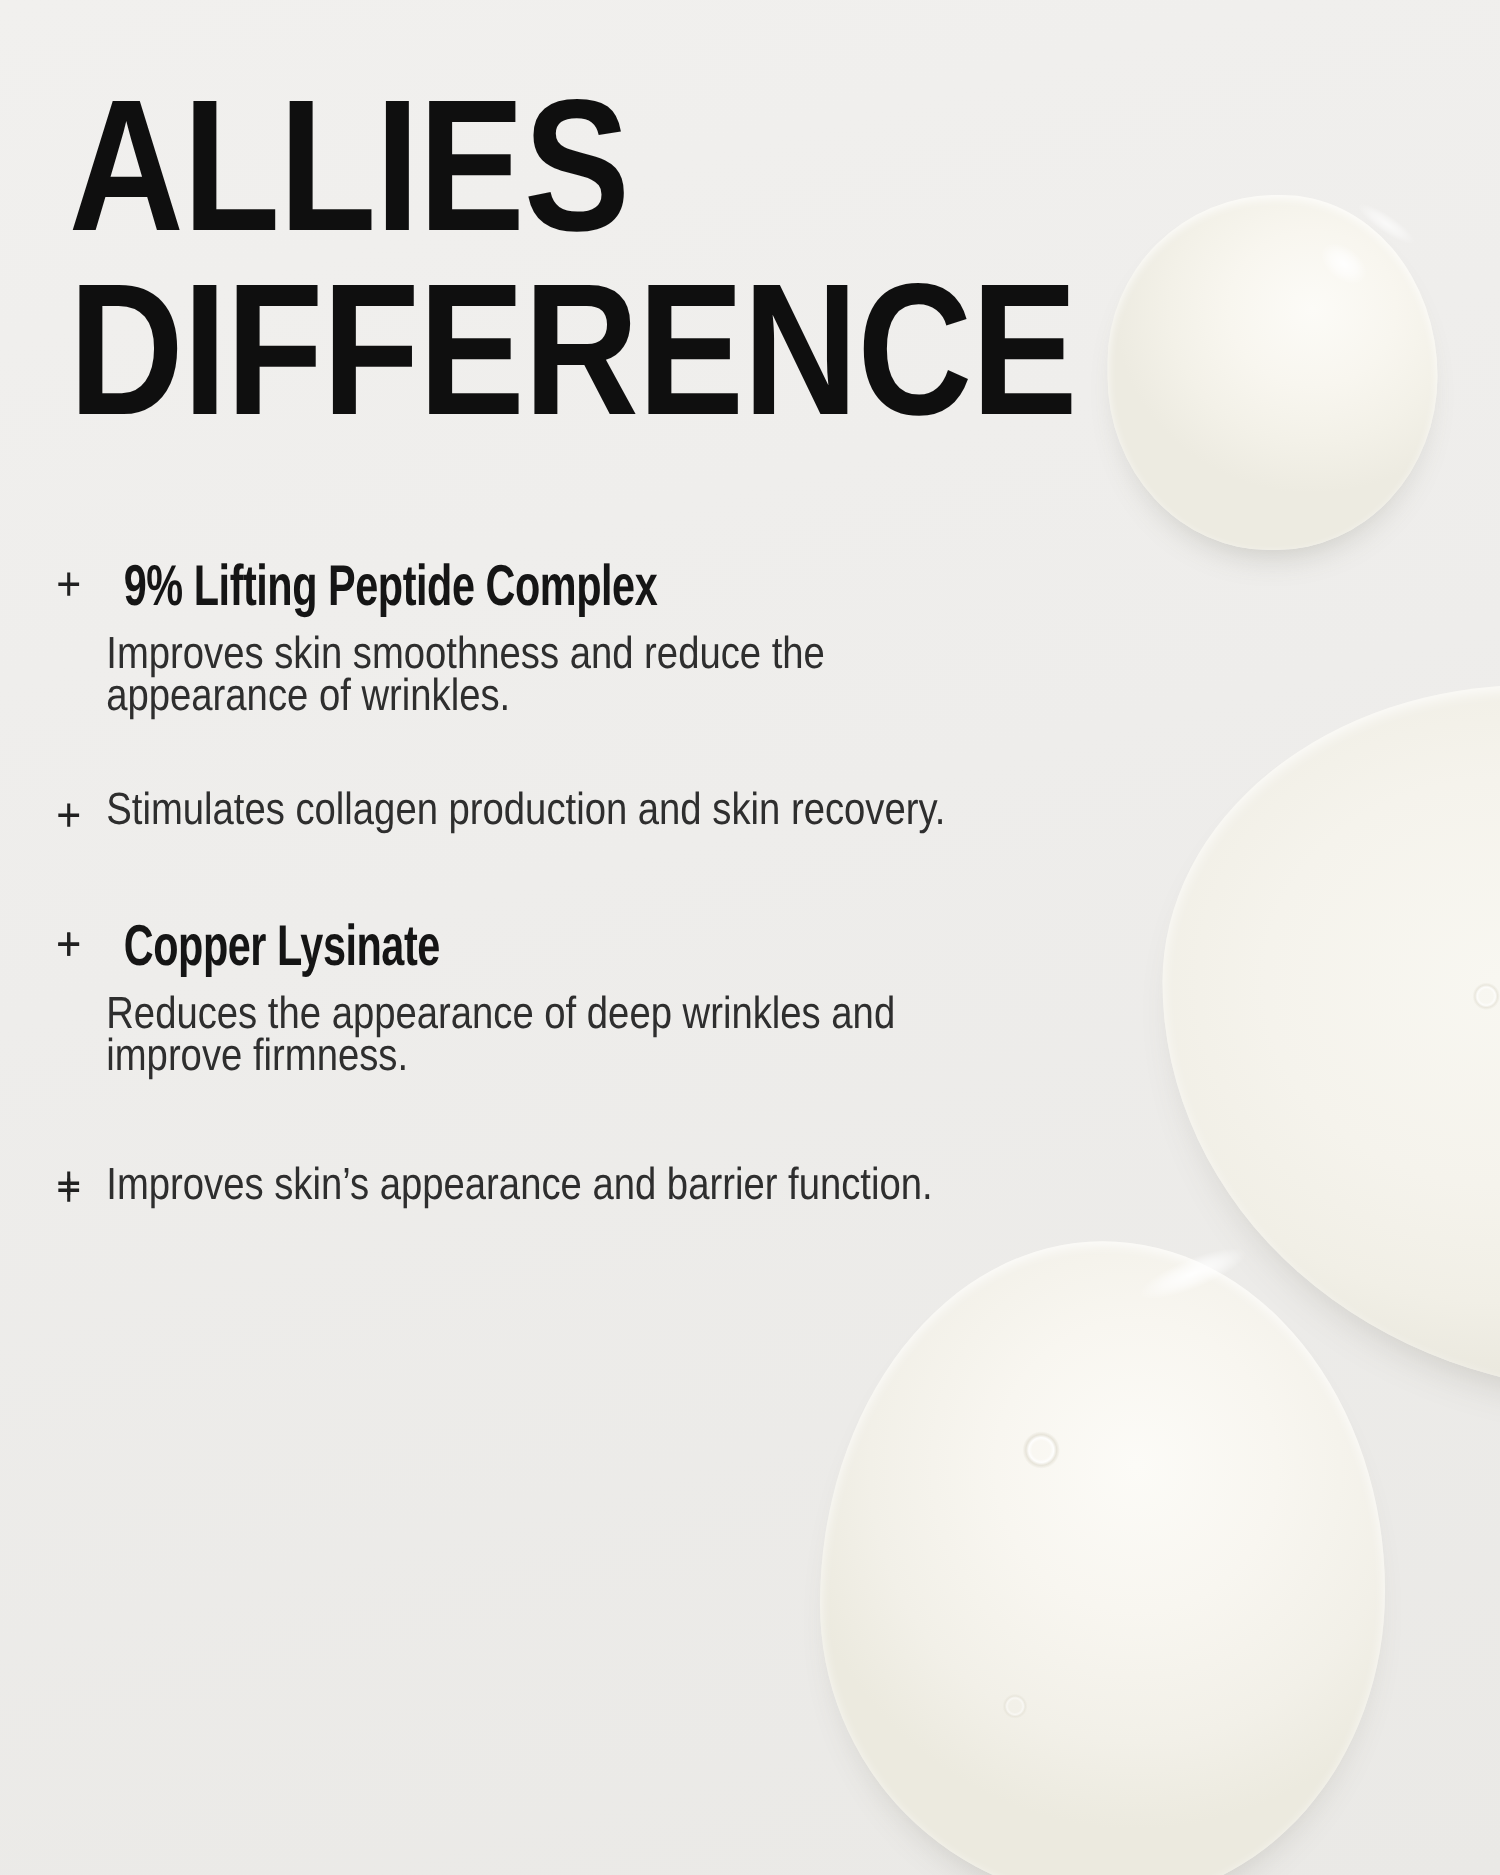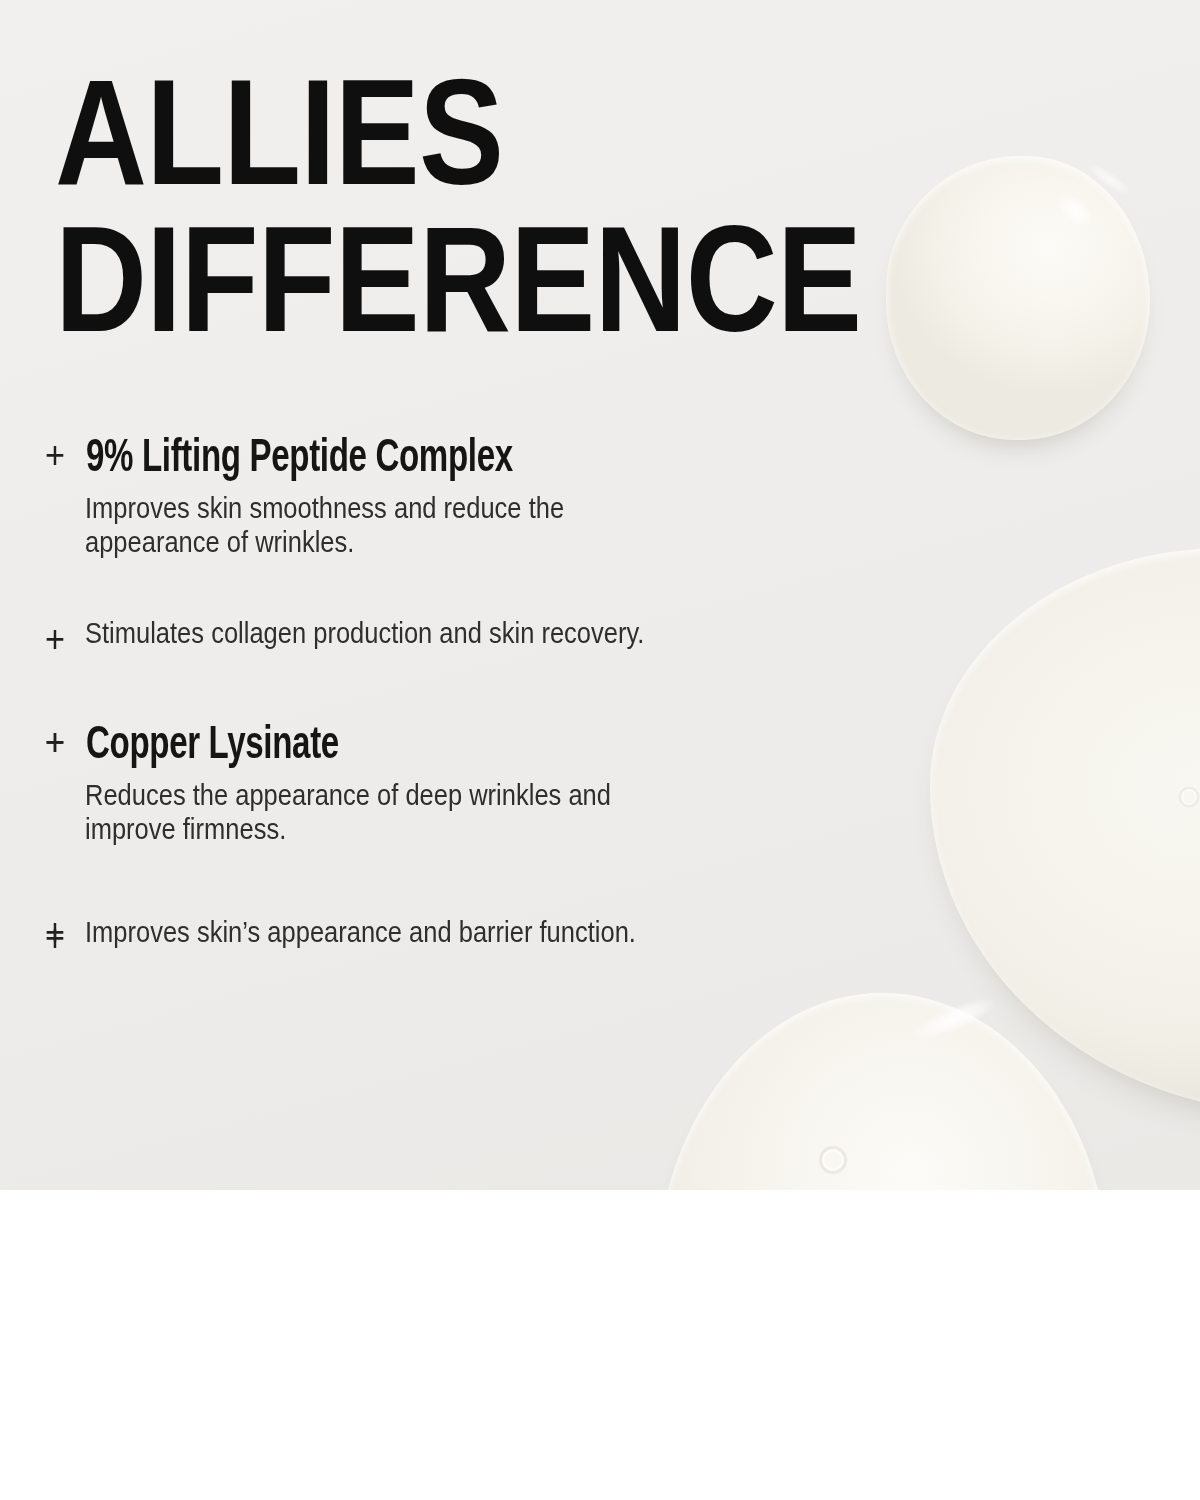--- a/index.html
+++ b/index.html
@@ -2,21 +2,21 @@
 <html><head>
 <meta charset="utf-8">
 <style>
   html, body {
     margin: 0;
     padding: 0;
   }
   .page {
     position: relative;
     width: 1200px;
-    height: 1190px;
+    height: 1500px;
     overflow: hidden;
     background: linear-gradient(165deg, #f1f0ee 0%, #eeedeb 45%, #eae9e6 100%);
     font-family: "Liberation Sans", sans-serif;
     color: #141414;
   }
 
   
   .droplet {
     position: absolute;
   }
@@ -105,36 +105,36 @@
     position: absolute;
     left: -40px; top: 0;
     font-size: 38px;
     font-weight: 400;
     line-height: 46px;
     color: #202020;
     transform: scaleX(0.9);
     transform-origin: 0 50%;
   }
   .name {
-    margin: 1px;
+    margin: 14px;
     font-size: 46px;
     font-weight: 700;
     line-height: 46px;
     letter-spacing: -0.5px;
     color: #151515;
   }
   .name-line {
     display: block;
     white-space: nowrap;
     transform: scaleX(0.72);
     transform-origin: 0 50%;
   }
   .desc {
     margin: 13px 0 0 0;
-    font-size: 30px;
+    font-size: 36px;
     font-weight: 400;
     line-height: 34px;
     color: #2e2e2e;
   }
   .desc-line {
     display: block;
     white-space: nowrap;
     transform: scaleX(0.85);
     transform-origin: 0 50%;
   }

